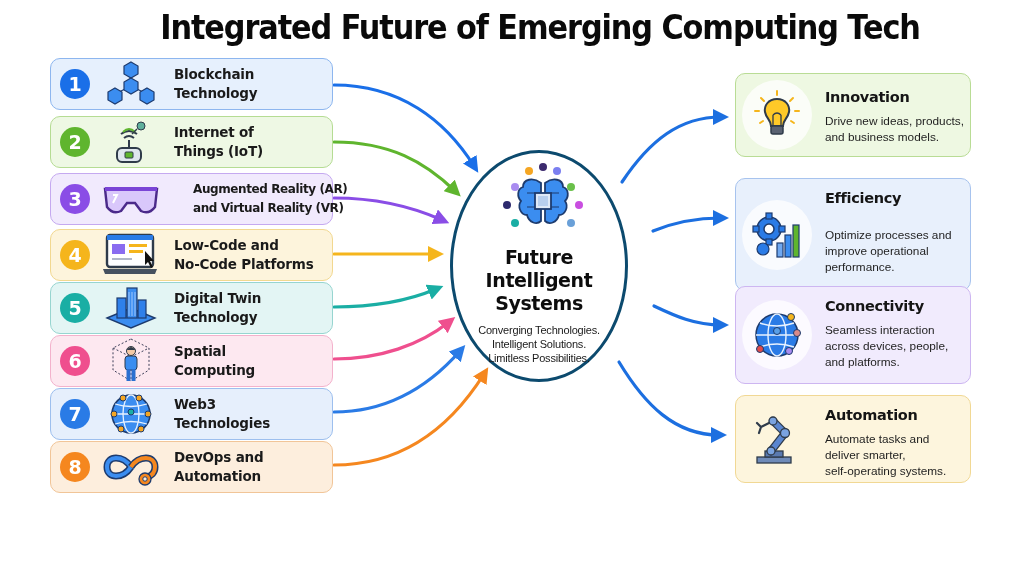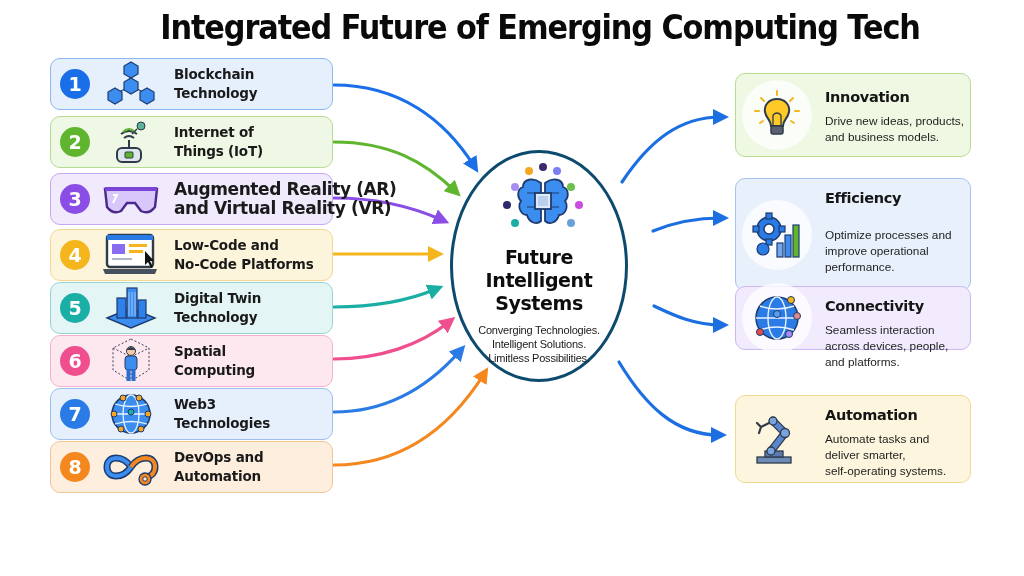--- a/index.html
+++ b/index.html
@@ -21,21 +21,21 @@
     width: 30px; height: 30px; border-radius: 50%; color: #fff;
     font-family: "DejaVu Sans", sans-serif; font-weight: bold; font-size: 19px;
     display: flex; align-items: center; justify-content: center;
   }
   .tech .ico { position: absolute; left: 50px; top: 50%; transform: translateY(-50%); width: 60px; height: 48px; }
   .tech .label {
     position: absolute; left: 123px; top: 50%; transform: translateY(-50%);
     font-family: "DejaVu Sans", sans-serif; font-weight: bold; font-size: 13.5px; line-height: 19px; color: #1a1a1a;
     letter-spacing: -0.2px;
   }
-  .tech .label.small { font-size: 17px; letter-spacing: -0.4px; }
+  .tech .label.small { font-size: 12px; letter-spacing: -0.4px; margin-left: 19px; }
   .tech .label span { display: block; white-space: nowrap; }
 
   .center {
     position: absolute; left: 450px; top: 150px; width: 178px; height: 232px;
     border-radius: 50%; border: 3px solid #0c4a6e; background: #fff;
   }
   .center .ctitle {
     position: absolute; left: 0; top: 93px; width: 100%; text-align: center;
     font-family: "DejaVu Sans", sans-serif; font-weight: bold; font-size: 19px; line-height: 23px;
     color: #0d0d0d; letter-spacing: -0.4px;
@@ -350,21 +350,21 @@
     </svg>
   </div>
   <div class="otitle" style="top:11px">Efficiency</div>
   <div class="odesc" style="top:48px">
       <span>Optimize processes and</span>
       <span>improve operational</span>
       <span>performance.</span>
     </div>
 </div>
 
-<div class="out" style="top:286px;height:64px;background:#f1ebfd;border-color:#cdb6f1">
+<div class="out" style="top:286px;height:98px;background:#f1ebfd;border-color:#cdb6f1">
   <div class="oic">
     <svg viewBox="0 0 52 52">
       <circle cx="26" cy="26" r="21" fill="#2a7be6" stroke="#1d3b6e" stroke-width="1.5"></circle>
       <g fill="none" stroke="#e8f2ff" stroke-width="1.4">
           <ellipse cx="26" cy="26" rx="9" ry="21"></ellipse>
           <line x1="5" y1="26" x2="47" y2="26"></line>
           <path d="M9 14 Q26 20 43 14"></path>
           <path d="M9 38 Q26 32 43 38"></path>
         </g>
       <g stroke="#1d3b6e" stroke-width="1">

